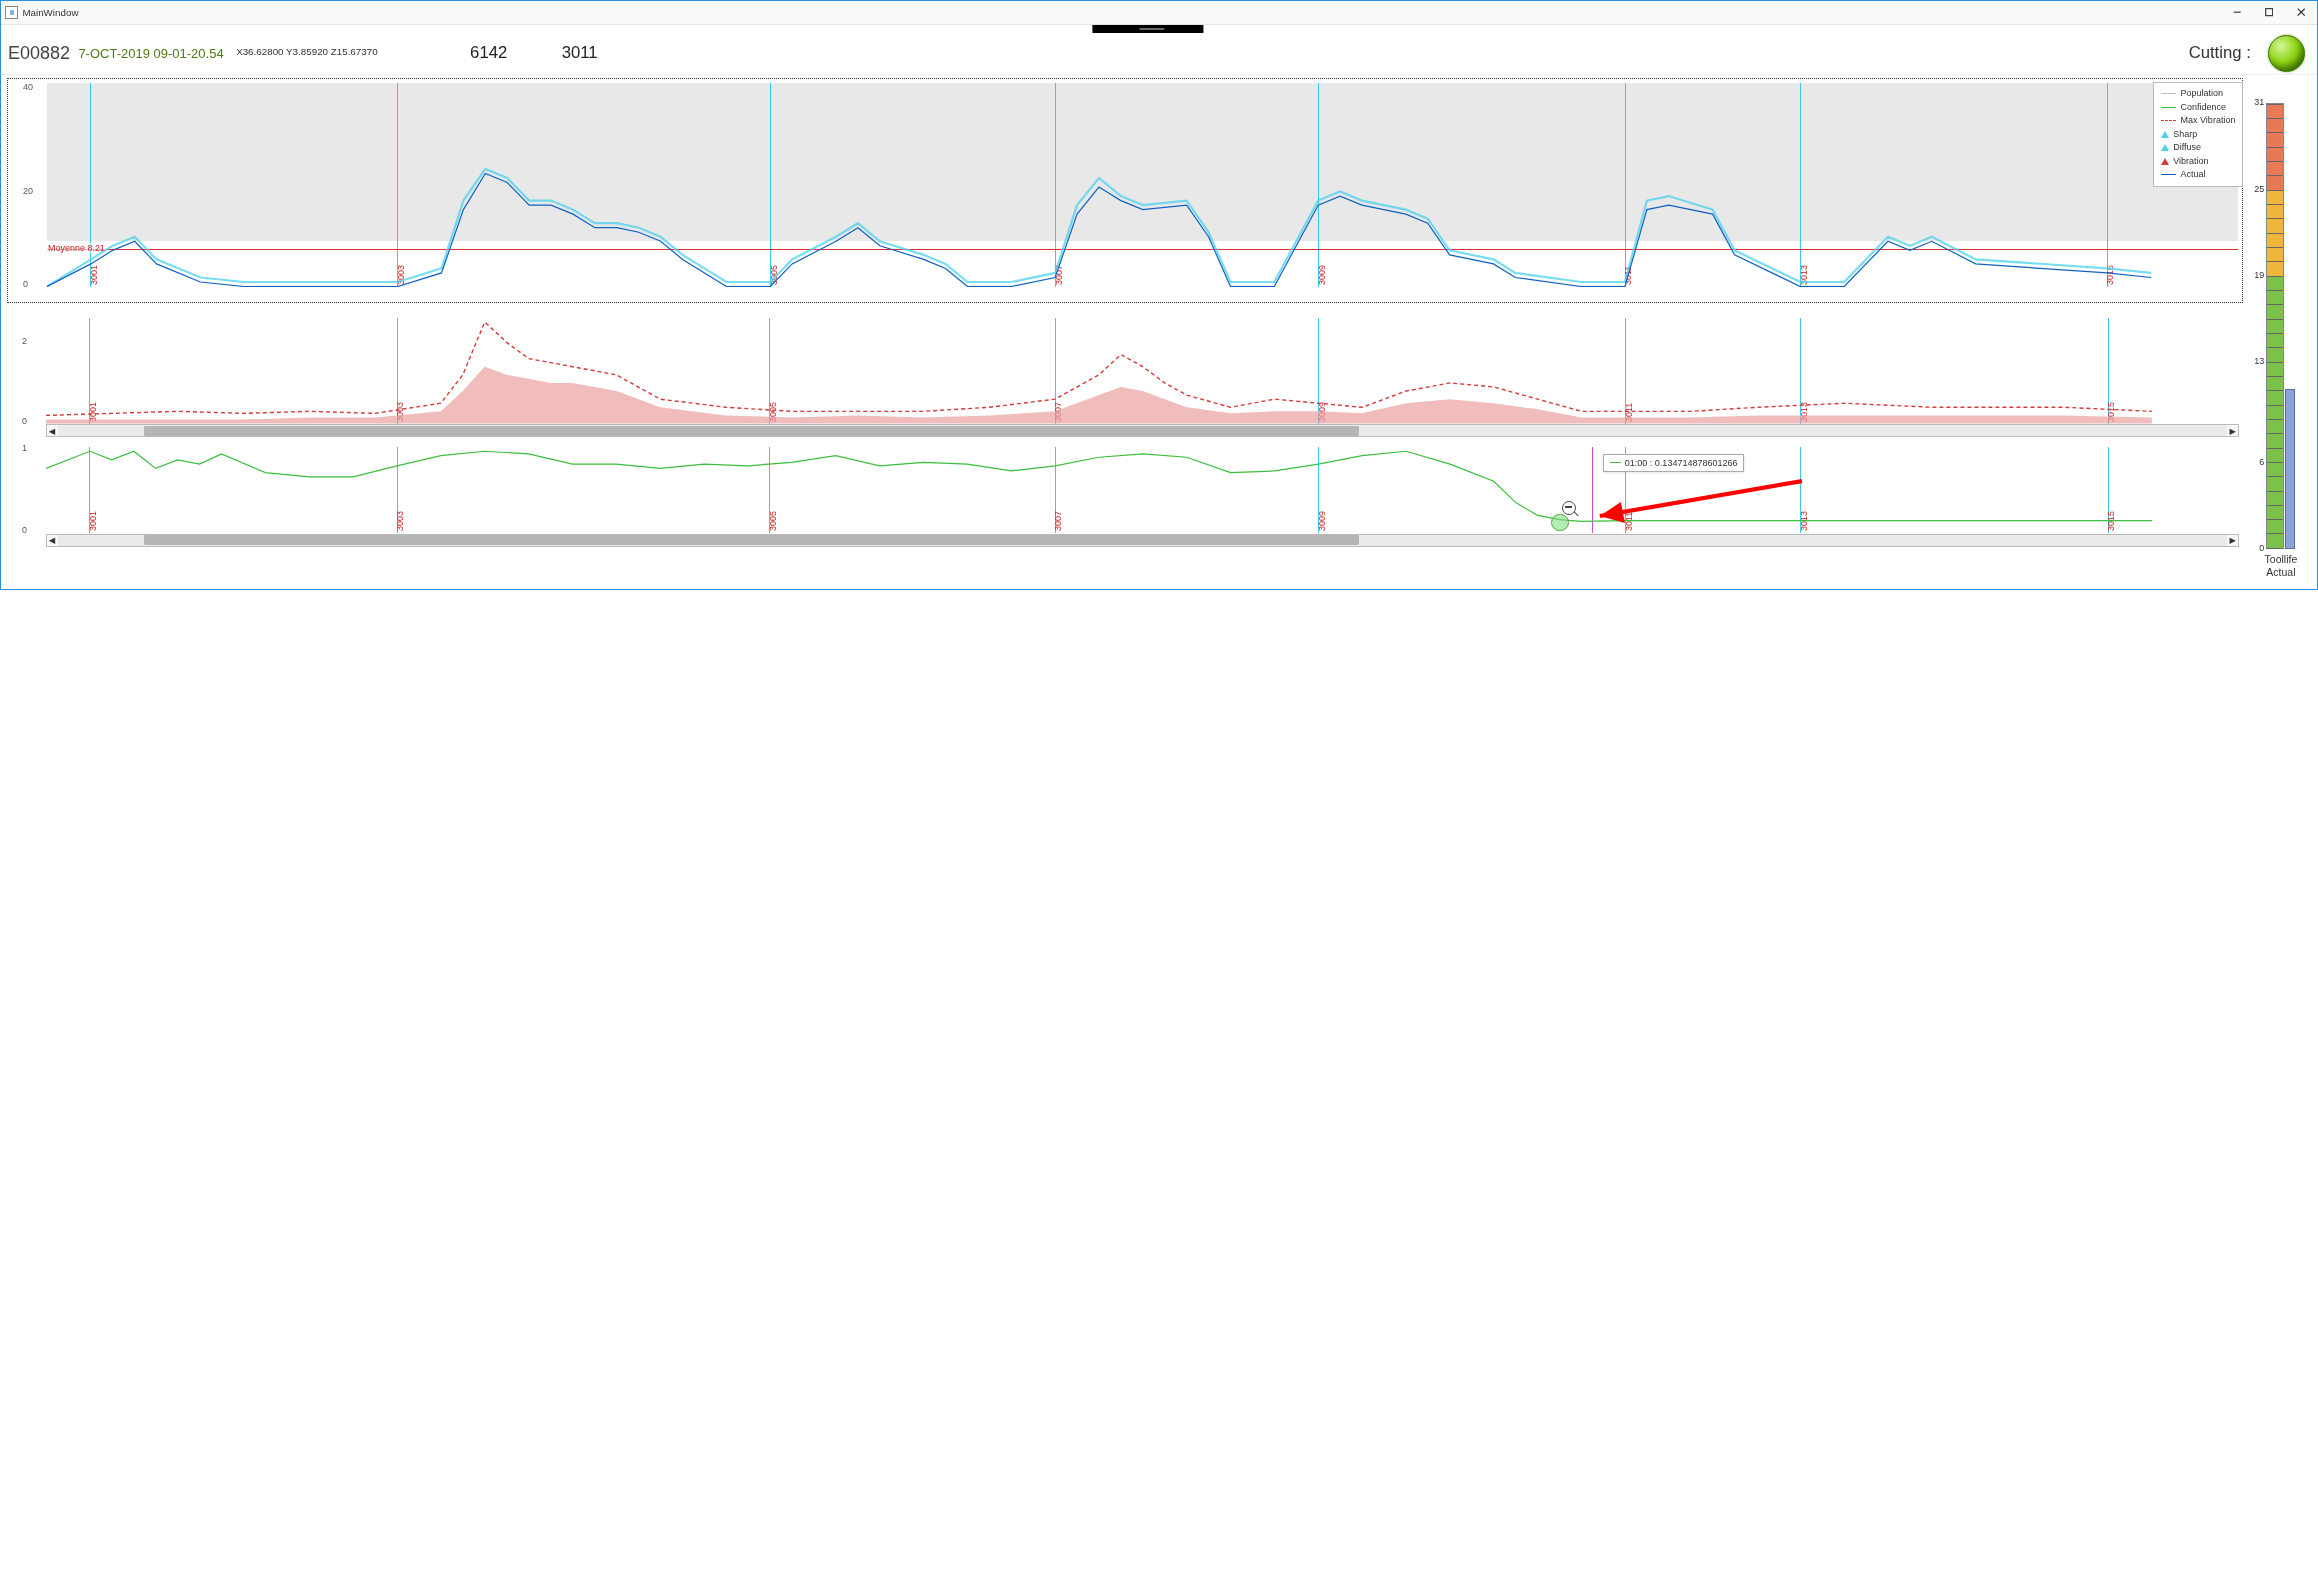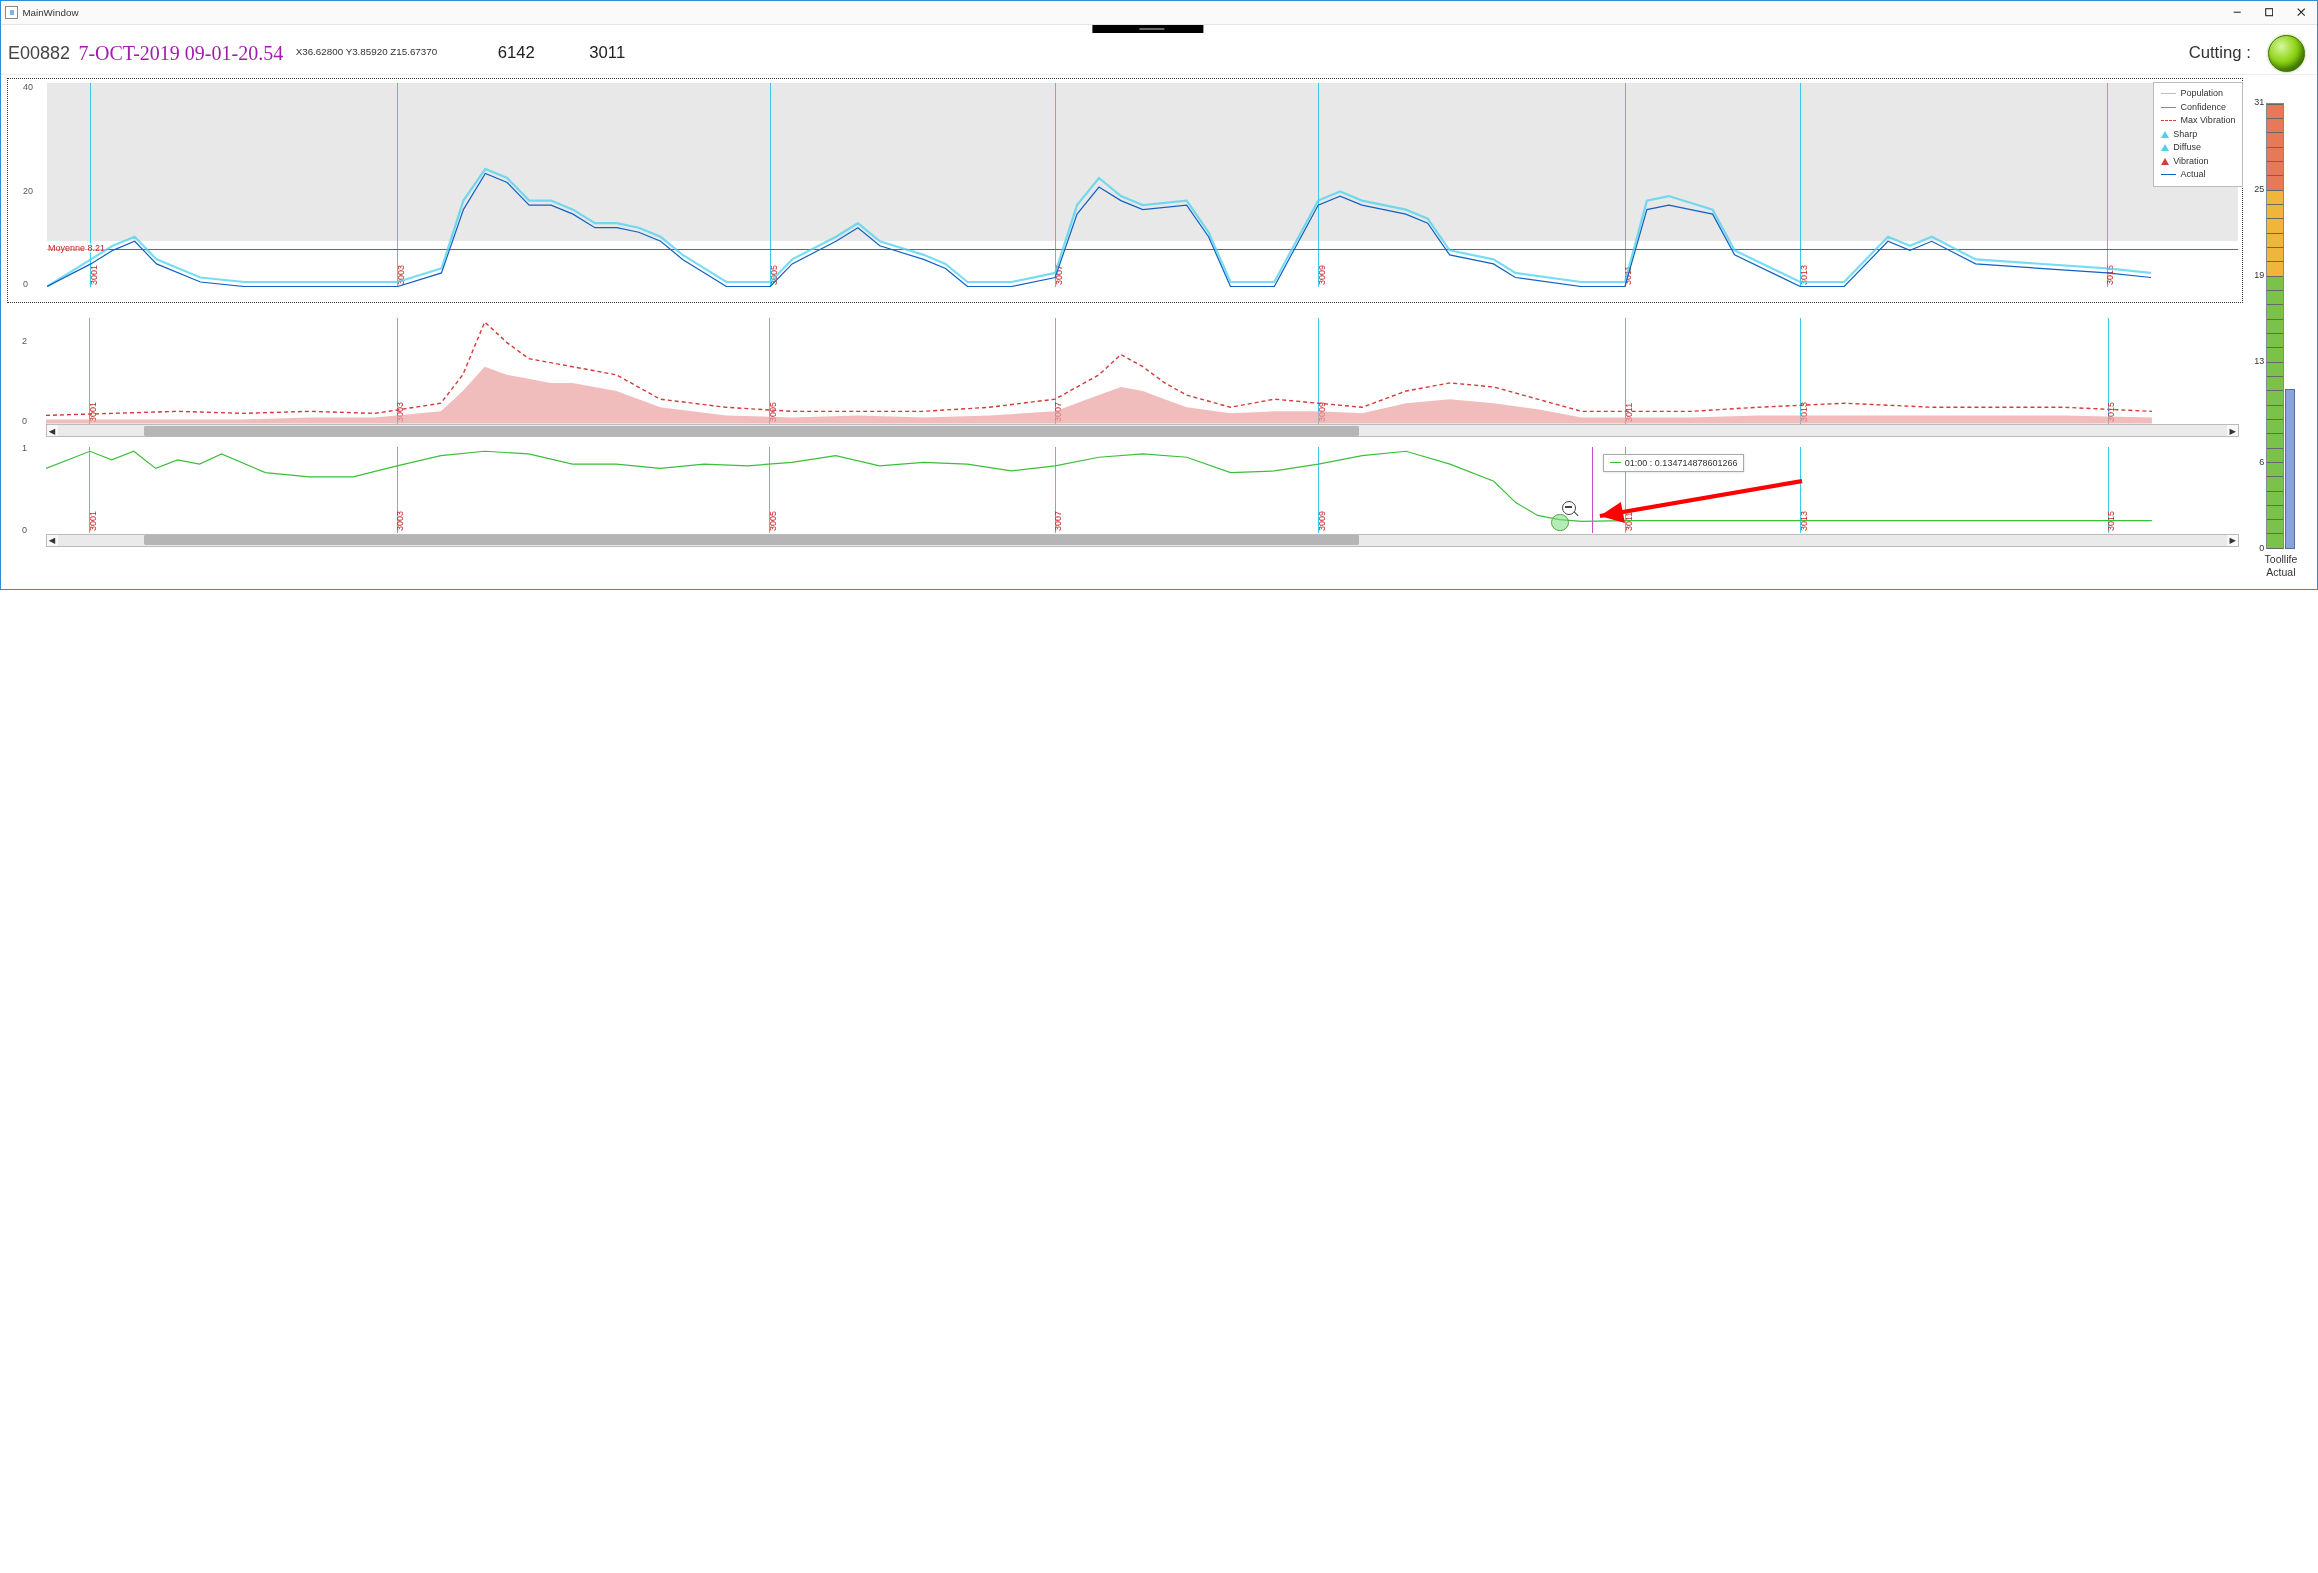--- a/index.html
+++ b/index.html
@@ -31,23 +31,23 @@
     position: absolute; top: 0; left: 50%; transform: translateX(-60%);
     width: 111px; height: 8.4px; background: #000;
   }
   .blackbar .handle { position: absolute; left: 42%; top: 2.8px; width: 25px; height: 2.1px; background: #666; }
   .header-row {
     position: absolute; left: 0; right: 0; top: 9.8px;
     display: flex; align-items: center; padding: 0 12.5px 0 7px;
     box-sizing: border-box; gap: 12.5px; text-align: right;
   }
   .header-row .eid  { font-size: 18px; color: #444; }
-  .header-row .date { font-size: 20px; color: #a21caf; margin-left: -4.2px; font-family: Liberation Serif, serif; }
+  .header-row .date { font-size: 13px; color: #4d7c0f; margin-left: -4.2px; }
   .header-row .coords { font-size: 9.8px; color: #333; margin-top: -2.8px; }
-  .header-row .num  { font-size: 16.7px; color: #222; margin-left: 48px; }
+  .header-row .num  { font-size: 16.7px; color: #222; margin-left: 80px; }
   .header-row .num2 { font-size: 16.7px; color: #222; margin-left: 42px; }
   .header-row .grow { flex: 1; }
   .header-row .status-label { font-size: 16.7px; color: #333; margin-right: 4.2px; }
   .status-led {
     width: 35px; height: 35px; border-radius: 50%;
     background: radial-gradient(circle at 35% 30%, #d6f79a 0%, #8ed316 45%, #4e9300 80%, #2f5800 100%);
     border: 0.7px solid #3a6c00; box-shadow: inset -2.8px -4.2px 4.2px rgba(0,0,0,.25), 0 0 2.8px rgba(80,160,0,.6);
   }
   .thin-rule { border: 0; border-top: 0.7px solid #eee; margin: 0; }
 

